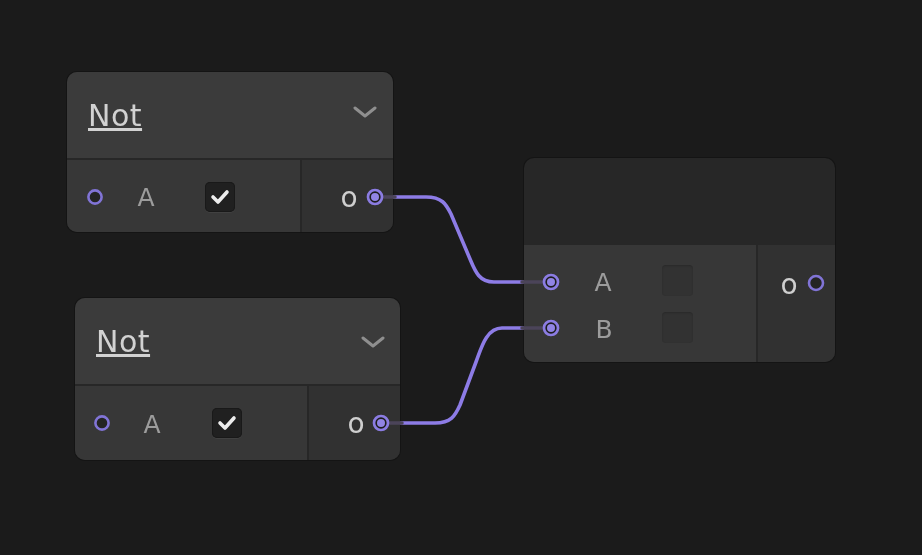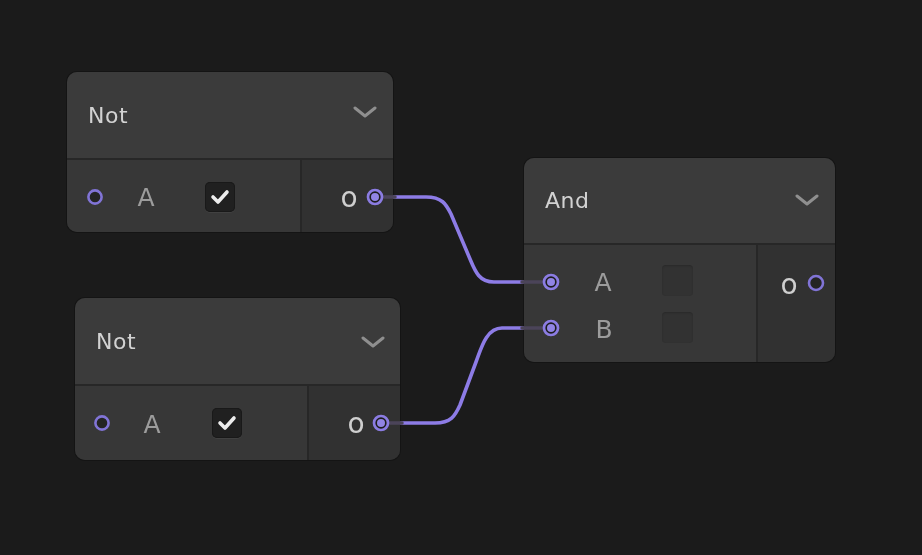--- a/index.html
+++ b/index.html
@@ -13,21 +13,21 @@
   svg.layer .hit{pointer-events:stroke;}
 
   .node{
     position:absolute;background:#272727;border-radius:10px;overflow:hidden;
     box-shadow:0 0 0 1px rgba(0,0,0,0.25);
   }
   .node-header{
     position:absolute;left:0;top:0;right:0;background:#3b3b3b;
     display:flex;align-items:center;padding-left:21px;box-sizing:border-box;
   }
-  .node-title{font-size:22px;color:#d2d2d2;letter-spacing:0.5px;}
+  .node-title{font-size:30px;color:#d2d2d2;letter-spacing:0.5px;text-decoration:underline;}
   .chevron{position:absolute;}
   .node-inputs{position:absolute;background:#373737;}
   .node-outputs{position:absolute;background:#313131;}
   .port-label{
     position:absolute;transform:translate(-50%,-50%);
     font-size:25px;color:#9c9c9c;line-height:1;
   }
   .out-label{
     position:absolute;transform:translate(-50%,-50%);
     font-size:28px;color:#cfcfcf;line-height:1;
@@ -108,26 +108,20 @@
     <span class="port-label" style="left:77px;top:126px;">A</span>
     <div class="checkbox checked" style="left:137px;top:110px;">
       <svg class="check" width="24" height="24" viewBox="0 0 24 24">
         <path class="checkmark" d="M5 12 L10 17 L19 7"></path>
       </svg>
     </div>
     <span class="out-label" style="left:281px;top:126px;">o</span>
   </div>
 
   <div class="node" id="node-and-1">
-    <div class="node-header">
-      <span class="node-title">And</span>
-      <svg class="chevron" style="left:271px;top:36px;" width="24" height="13" viewBox="0 0 24 13">
-        <polyline class="chev" points="2,2 12,10 22,2"></polyline>
-      </svg>
-    </div>
     <div class="node-inputs"></div>
     <div class="node-outputs"></div>
     <span class="port-label" style="left:79px;top:124px;">A</span>
     <div class="valuebox" style="left:138px;top:107px;"></div>
     <span class="port-label" style="left:80px;top:171px;">B</span>
     <div class="valuebox" style="left:138px;top:154px;"></div>
     <span class="out-label" style="left:265px;top:127px;">o</span>
   </div>
 
   <svg class="layer">

